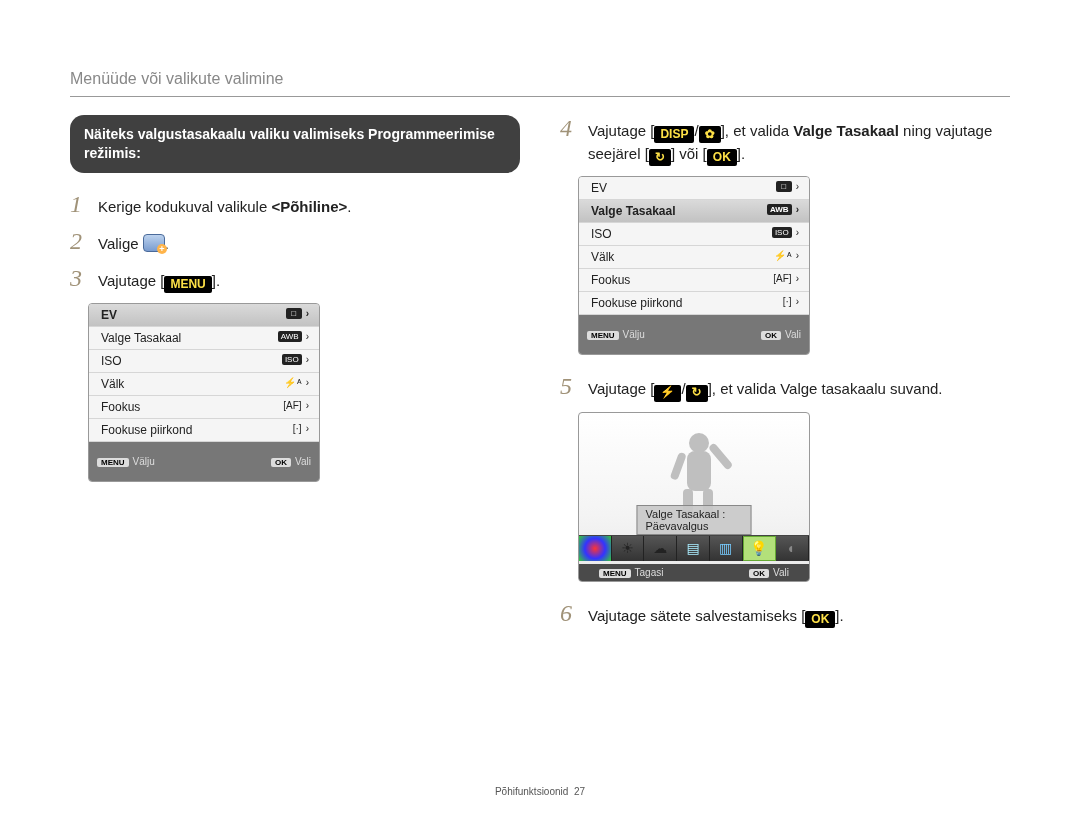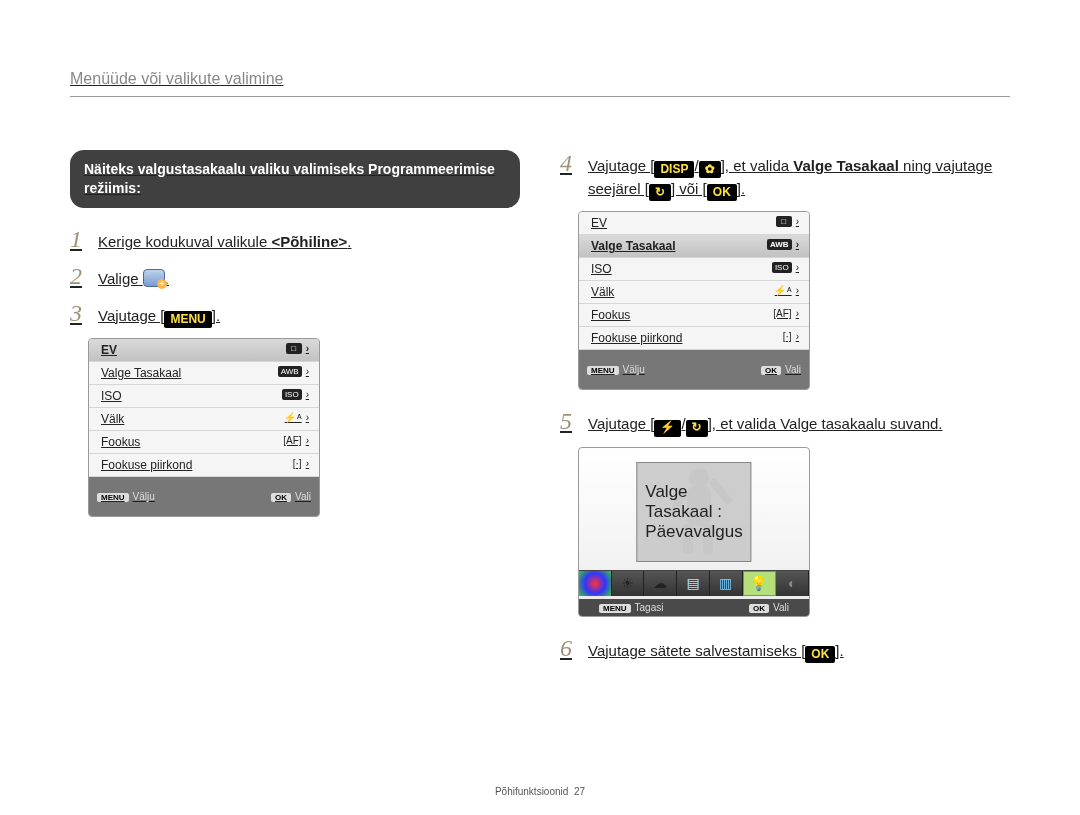--- a/index.html
+++ b/index.html
@@ -6,37 +6,36 @@
   body {
     width: 1080px;
     height: 815px;
     background: #fff;
     font-family: Arial, Helvetica, sans-serif;
     color: #222;
     position: relative;
   }
   .page {
     padding: 70px 70px 0 70px;
-    text-decoration: underline;
   }
   .page-header {
     color: #888;
     font-size: 16px;
     margin-bottom: 8px;
   }
   .hr {
     border: none;
     border-top: 1px solid #999;
     margin-bottom: 18px;
   }
   .cols {
     display: flex;
     gap: 40px;
   }
-  .col { flex: 1; margin-top: 35px; }
+  .col { flex: 1; }
   .intro-pill {
     background: #404040;
     color: #fff;
     font-weight: bold;
     font-size: 14px;
     padding: 10px 14px;
     border-radius: 14px;
     line-height: 1.35;
     margin-bottom: 18px;
   }
@@ -166,27 +165,27 @@
     overflow: hidden;
   }
   .silhouette {
     position: absolute;
     left: 50%;
     top: 10px;
     transform: translateX(-50%);
   }
   .wb-label {
     position: absolute;
-    bottom: 54px;
+    bottom: 46px;
     left: 50%;
     transform: translateX(-50%);
     background: rgba(200,200,200,0.9);
     border: 1px solid #888;
-    font-size: 17px;
-    padding: 19px 8px;
+    font-size: 11px;
+    padding: 2px 8px;
   }
   .wb-strip {
     position: absolute;
     bottom: 20px;
     left: 0;
     right: 0;
     height: 26px;
     display: flex;
     background: linear-gradient(#555,#333);
     border-top: 1px solid #444;

